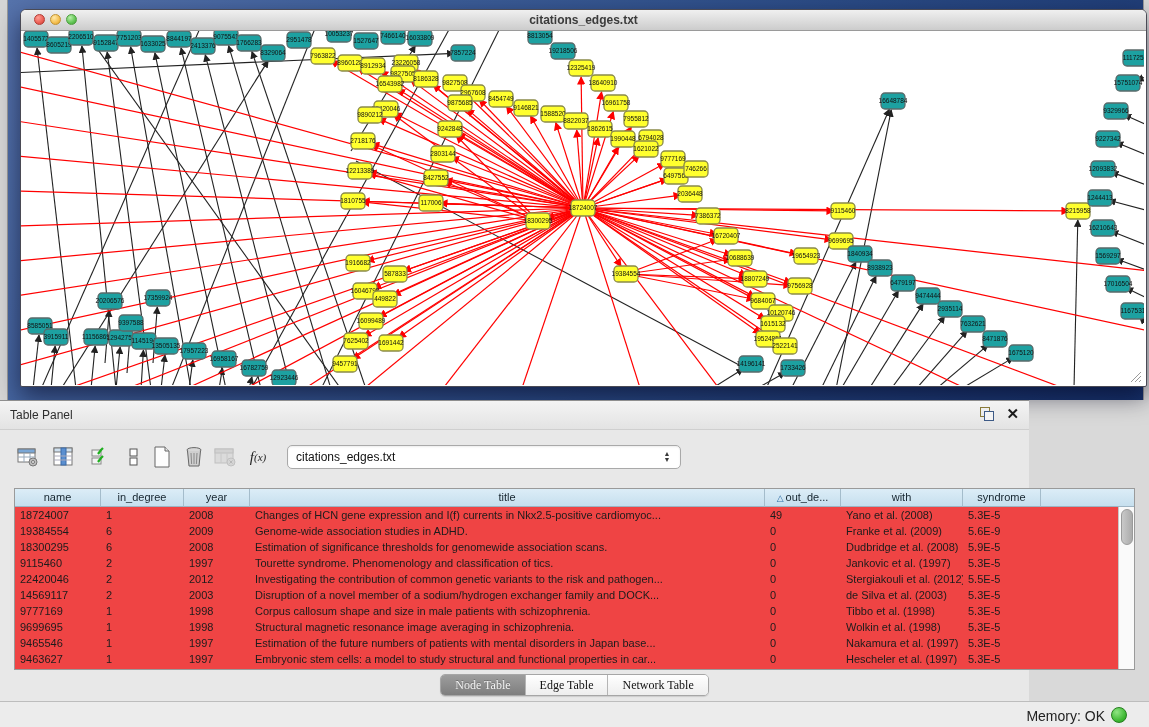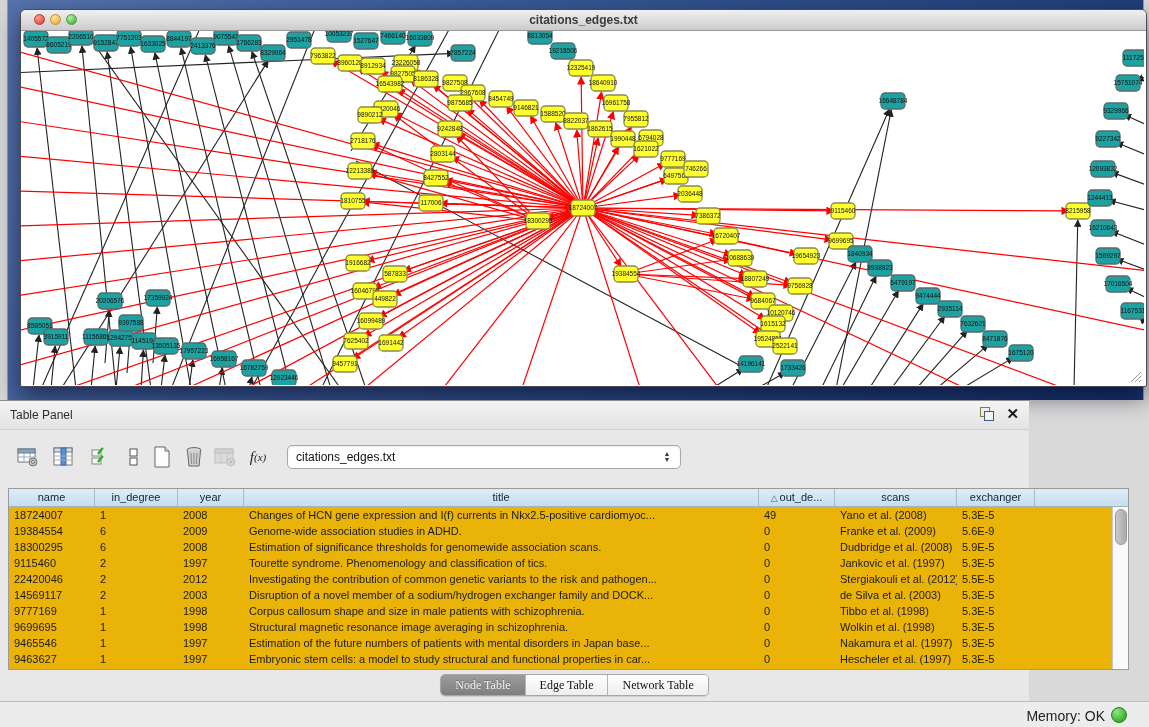--- a/index.html
+++ b/index.html
@@ -43,21 +43,21 @@
   .close-x{font-size:15px;font-weight:bold;color:#1a1a1a;line-height:14px;cursor:default;}
 
   .toolbar{position:absolute;left:0;top:36px;width:1149px;height:40px;}
   .tb-icon{position:absolute;top:8px;width:24px;height:24px;display:flex;align-items:center;justify-content:center;}
   .combo{position:absolute;left:287px;top:8px;width:392px;height:22px;background:#fff;
     border:1px solid #a9a9a9;border-radius:5px;box-shadow:inset 0 1px 2px rgba(0,0,0,.08);
     display:flex;align-items:center;}
   .combo .combo-text{flex:1;font-size:12px;color:#111;padding-left:8px;}
   .combo .stepper{width:18px;display:flex;flex-direction:column;align-items:center;line-height:6px;color:#3a3a3a;font-size:7px;padding-right:4px;}
 
-  .tablebox{position:absolute;left:8px;top:87px;width:1119px;height:180px;background:#eab308;
+  .tablebox{position:absolute;left:14px;top:87px;width:1119px;height:180px;background:#ef4444;
     border:1px solid #9a9a9a;overflow:hidden;}
   .thead{display:flex;height:18px;}
   .th{box-sizing:border-box;height:18px;background:linear-gradient(#dcedf7,#c6dfee);
     border-right:1px solid #a4bcCB;border-bottom:1px solid #9db4c3;
     font-size:11px;color:#15242e;text-align:center;line-height:17px;
     overflow:hidden;white-space:nowrap;flex:0 0 auto;}
   .sort-tri{color:#2e6da4;font-size:9px;margin-right:2px;}
   .tbody{position:relative;}
   .tr{display:flex;height:16px;}
   .td{box-sizing:border-box;font-size:11px;color:#1c1c1c;line-height:16px;padding-left:5px;
@@ -800,22 +800,22 @@
       </div>
     </div>
 
     <div class="tablebox">
       <div class="thead" id="thead">
           <div class="th c0">name</div>
           <div class="th c1">in_degree</div>
           <div class="th c2">year</div>
           <div class="th c3">title</div>
           <div class="th c4"><span class="sort-tri">△</span>out_de...</div>
-          <div class="th c5">scans</div>
-          <div class="th c6">exchanger</div>
+          <div class="th c5">with</div>
+          <div class="th c6">syndrome</div>
           <div class="th cF" style="border-right: none;"></div>
         </div>
       <div class="tbody" id="tbody">
           <div class="tr">
             <div class="td c0">18724007</div>
             <div class="td c1">1</div>
             <div class="td c2">2008</div>
             <div class="td c3">Changes of HCN gene expression and I(f) currents in Nkx2.5-positive cardiomyoc...</div>
             <div class="td c4">49</div>
             <div class="td c5">Yano et al. (2008)</div>

